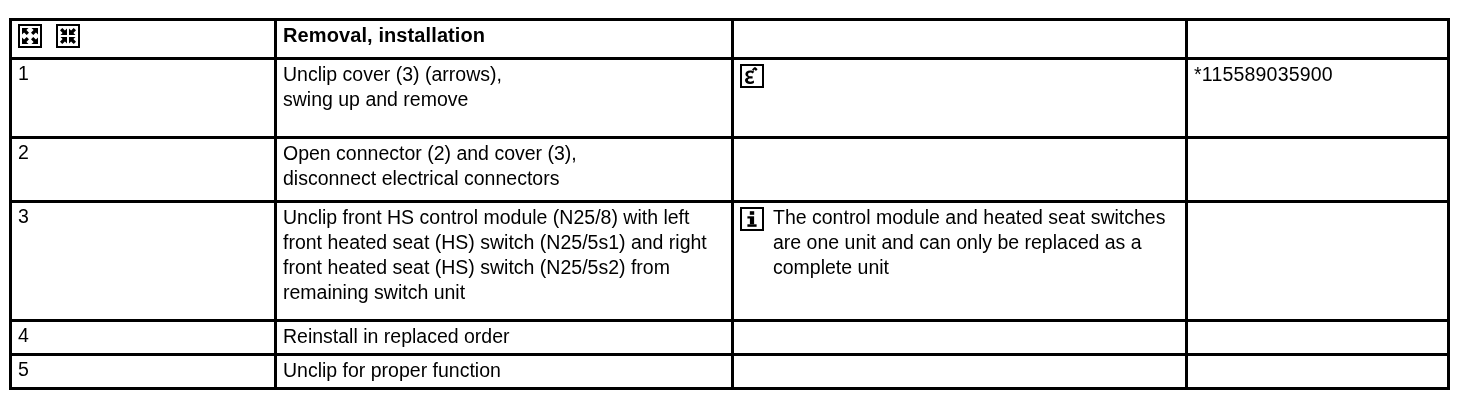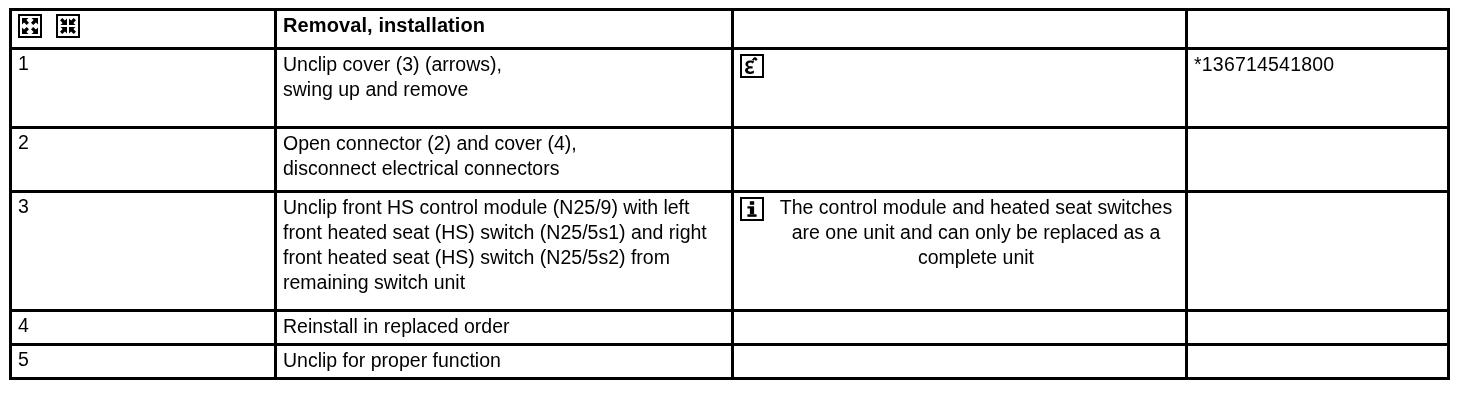--- a/index.html
+++ b/index.html
@@ -18,21 +18,21 @@
   .sheet {
     position: relative;
     width: 1472px;
     height: 412px;
     background: #ffffff;
   }
 
   table.proc {
     position: absolute;
     left: 9px;
-    top: 8px;
+    top: 18px;
     width: 1438px;
     border-collapse: collapse;
     table-layout: fixed;
     background: #ffffff;
   }
 
   table.proc td {
     border: 3px solid #000000;
     vertical-align: top;
     padding: 2px 6px 4px 6px;
@@ -90,21 +90,20 @@
   }
   .boxicon svg { display: block; }
 
   .inline-icon {
     float: left;
     margin: 2px 9px 0 0;
   }
 
   .note-body {
     overflow: hidden;
-    text-align: center;
   }
 
   .r1 td { height: 70px; }
   .r2 td { height: 55px; }
   .r3 td { height: 110px; }
   .r4 td { height: 23px; }
   .r5 td { height: 23px; }
 </style>
 </head>
 <body>
@@ -178,46 +177,46 @@
                          C11.0 15.3 9.8 15.7 8.6 15.7 C6.9 15.7 5.9 15.1 5.9 14.0
                          C5.9 13.0 6.8 12.4 8.5 12.4 L10.6 12.4 L10.6 10.3 L8.8 10.3
                          C7.0 10.3 6.1 9.6 6.1 8.4 C6.1 7.2 7.0 6.5 8.3 6.5
                          C9.3 6.5 10.1 6.8 10.8 7.4 L12.4 5.6 C11.3 4.8 9.8 4.4 8.0 4.4 Z"></path>
               </g>
             </svg>
           </span>
           <div class="note-body note-text"></div>
         </td>
         <td>
-          <div class="part-text">*136714541800</div>
+          <div class="part-text">*115589035900</div>
         </td>
       </tr>
 
       <tr class="r2">
         <td>
           <div class="step-num">2</div>
         </td>
         <td>
-          <div class="work-text">Open connector (2) and cover (4),
+          <div class="work-text">Open connector (2) and cover (3),
 disconnect electrical connectors</div>
         </td>
         <td>
           <div class="note-text"></div>
         </td>
         <td>
           <div class="part-text"></div>
         </td>
       </tr>
 
       <tr class="r3">
         <td>
           <div class="step-num">3</div>
         </td>
         <td>
-          <div class="work-text">Unclip front HS control module (N25/9) with left front heated seat (HS) switch (N25/5s1) and right front heated seat (HS) switch (N25/5s2) from remaining switch unit</div>
+          <div class="work-text">Unclip front HS control module (N25/8) with left front heated seat (HS) switch (N25/5s1) and right front heated seat (HS) switch (N25/5s2) from remaining switch unit</div>
         </td>
         <td>
           <span class="boxicon inline-icon">
             <svg width="20" height="20" viewBox="0 0 20 20" aria-hidden="true">
               <g fill="#000000">
                 <rect x="7.8" y="2.2" width="4.4" height="3.6"></rect>
                 <rect x="7.9" y="7.3" width="4.2" height="8.0"></rect>
                 <rect x="5.4" y="15.3" width="9.2" height="2.5"></rect>
                 <rect x="5.4" y="7.3" width="2.6" height="2.2"></rect>
               </g>

